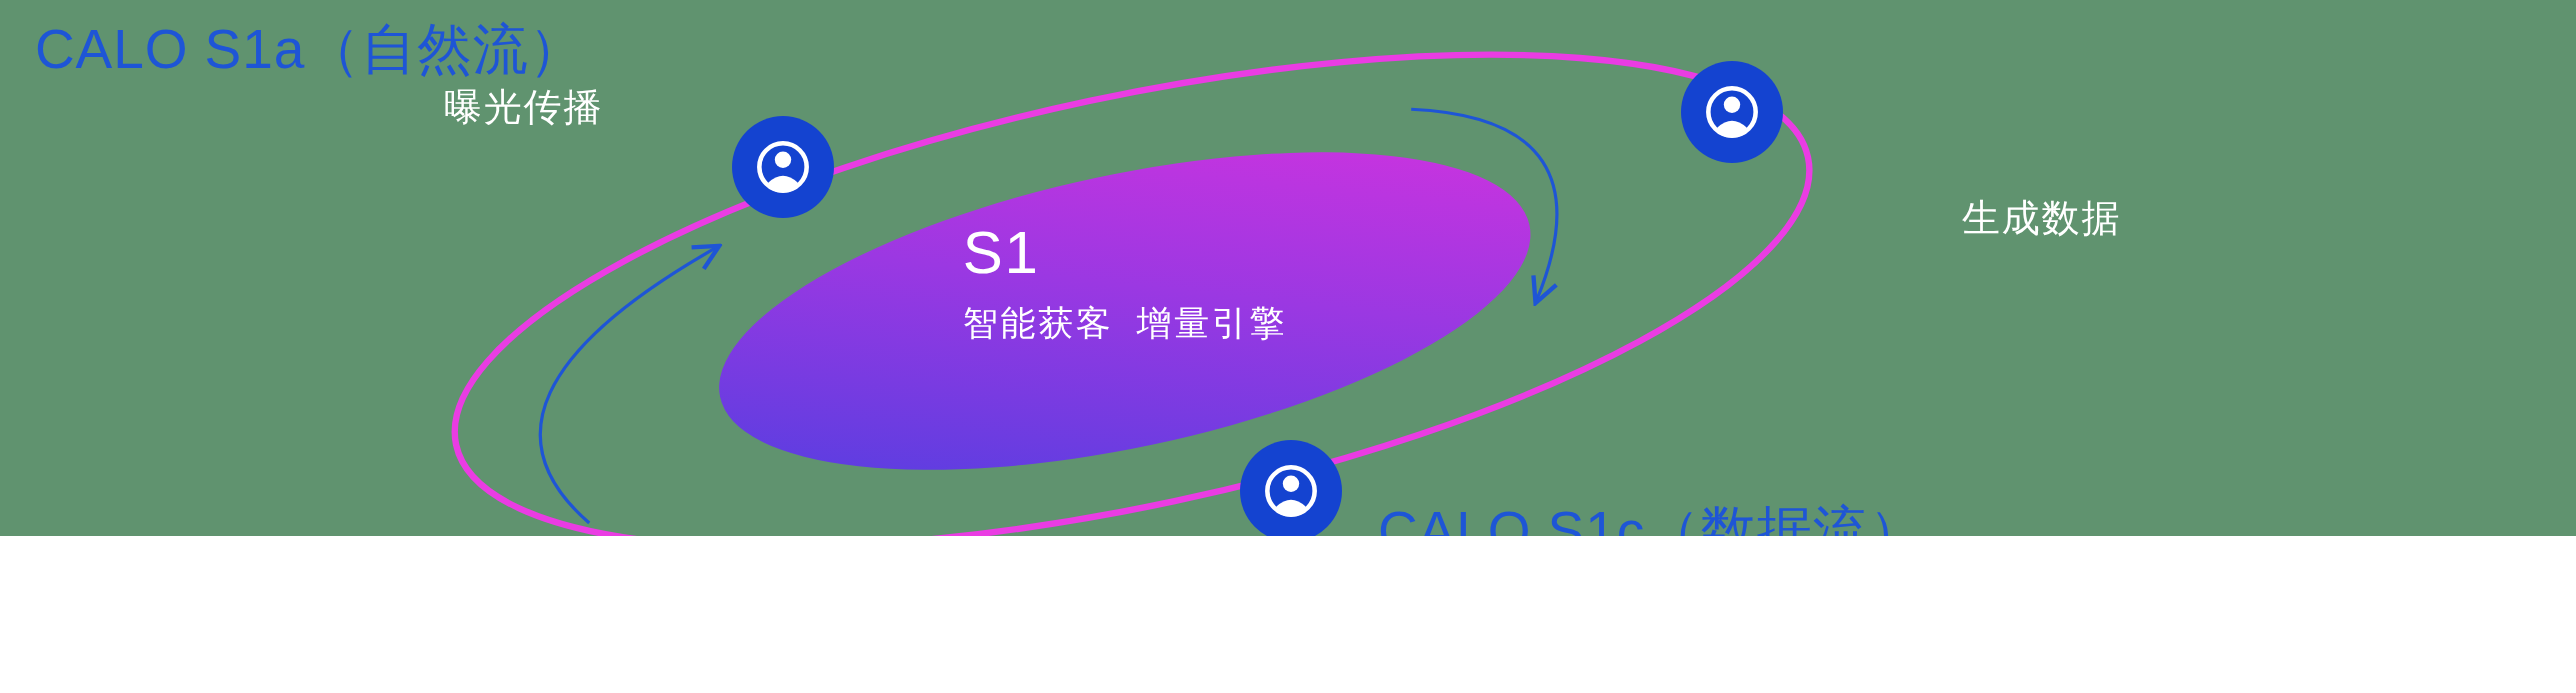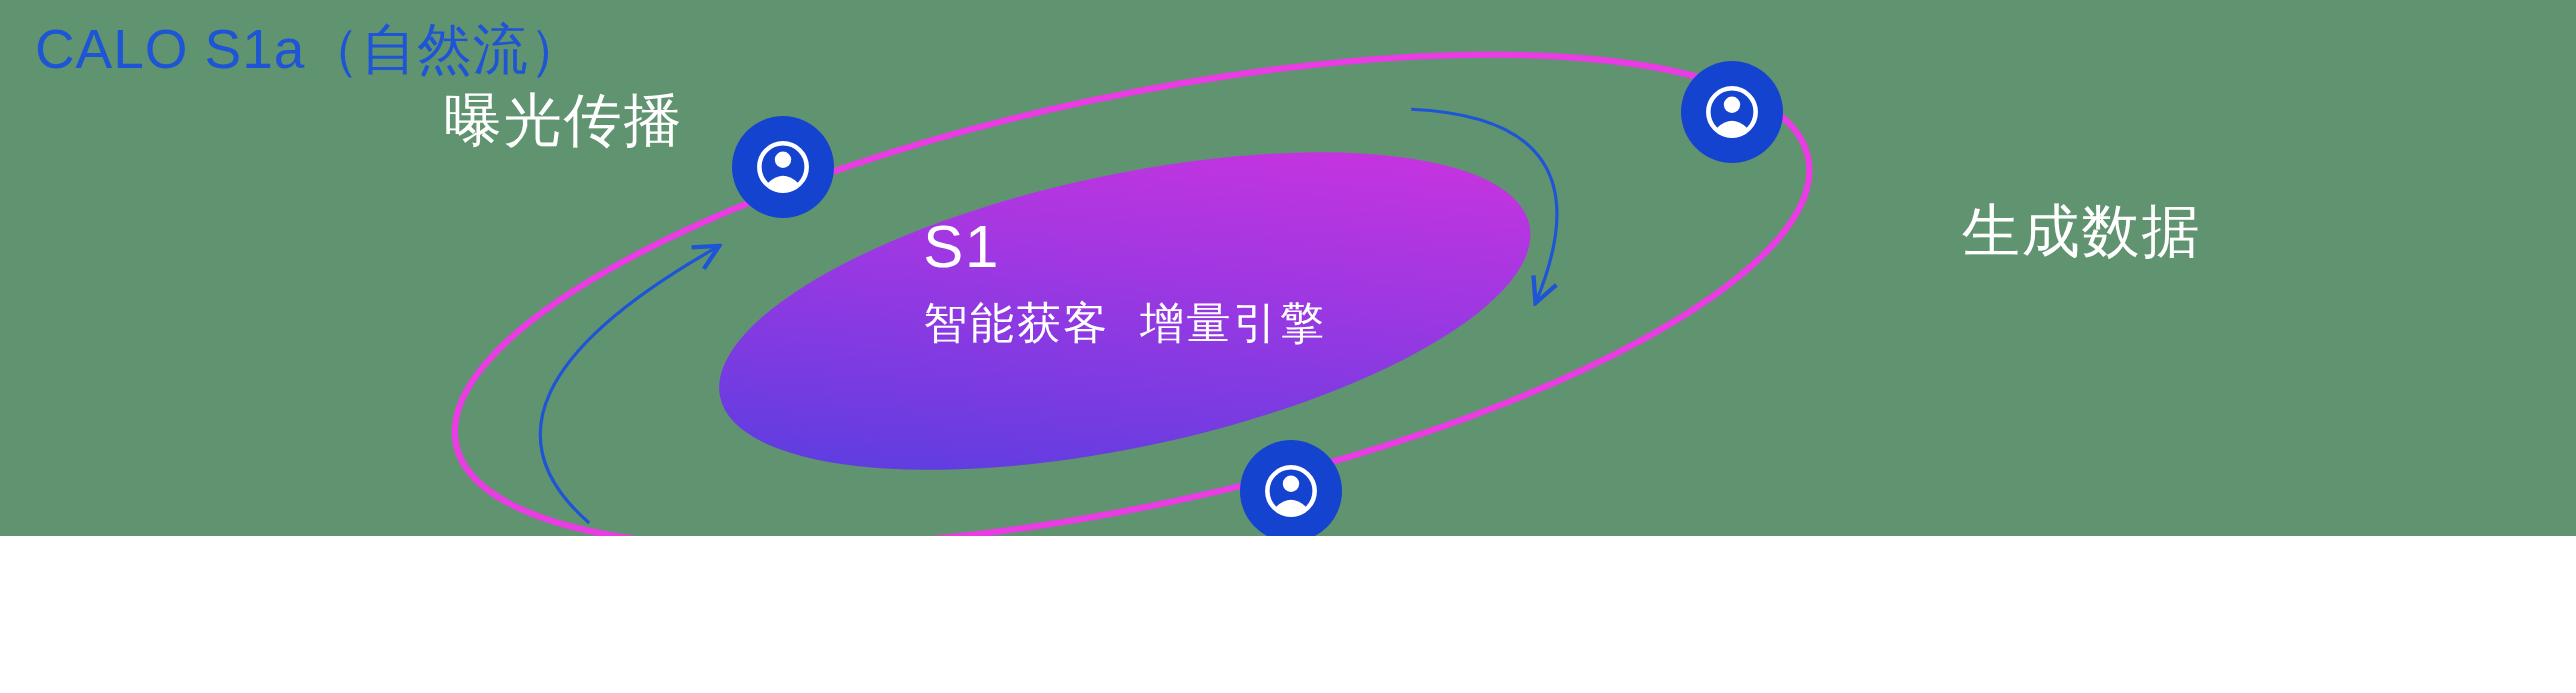--- a/index.html
+++ b/index.html
@@ -23,21 +23,21 @@
 
   .orbit-title {
     color: #1e55d6;
     font-size: 55px;
     font-weight: 500;
     white-space: pre;
     letter-spacing: 0.9px;
   }
   .orbit-sub {
     color: #ffffff;
-    font-size: 58px;
+    font-size: 38px;
     font-weight: 500;
     white-space: pre;
     letter-spacing: 1.8px;
   }
 
   .title-s1a { left: 35px;   top: 12.7px;  }
   .sub-s1a   { left: 444px;  top: 82px;  }
   .title-s1b { left: 1835px; top: 64px;  }
   .sub-s1b   { left: 1962px; top: 193px; }
   .title-s1c { left: 1378px; top: 495px; }
@@ -60,24 +60,25 @@
     transform: translate(-50%, -50%);
     color: #ffffff;
   }
   .core-title {
     font-size: 60px;
     font-weight: 500;
     letter-spacing: 1.8px;
     margin-bottom: 12.7px;
   }
   .core-subtitle {
-    font-size: 44px;
+    font-size: 35px;
     font-weight: 500;
     letter-spacing: 2.7px;
     white-space: pre;
+    font-family: Liberation Serif, serif;
   }
 </style>
 </head>
 <body>
 
 <div class="stage">
 
   <svg class="scene" width="2576" height="694" viewBox="0 0 2833 763">
     <defs>
       <linearGradient id="coreGrad" x1="0" y1="1" x2="1" y2="0">
@@ -126,20 +127,21 @@
       <circle cx="56" cy="48" r="9" fill="#ffffff"></circle>
       <path d="M40 73 Q56 58 72 73 L72 79 Q56 89 40 79 Z" fill="#ffffff"></path>
     </svg>
   </div>
 
   <div class="abs orbit-title title-s1a">CALO S1a（自然流）</div>
   <div class="abs orbit-sub sub-s1a">曝光传播</div>
 
   <div class="abs orbit-sub sub-s1b">生成数据</div>
 
+  <div class="abs orbit-title title-s1c">CALO S1c（数据流）</div>
 
   <div class="core-text">
     <div class="core-title">S1</div>
     <div class="core-subtitle">智能获客  增量引擎</div>
   </div>
 
 </div>
 
 
 </body></html>

